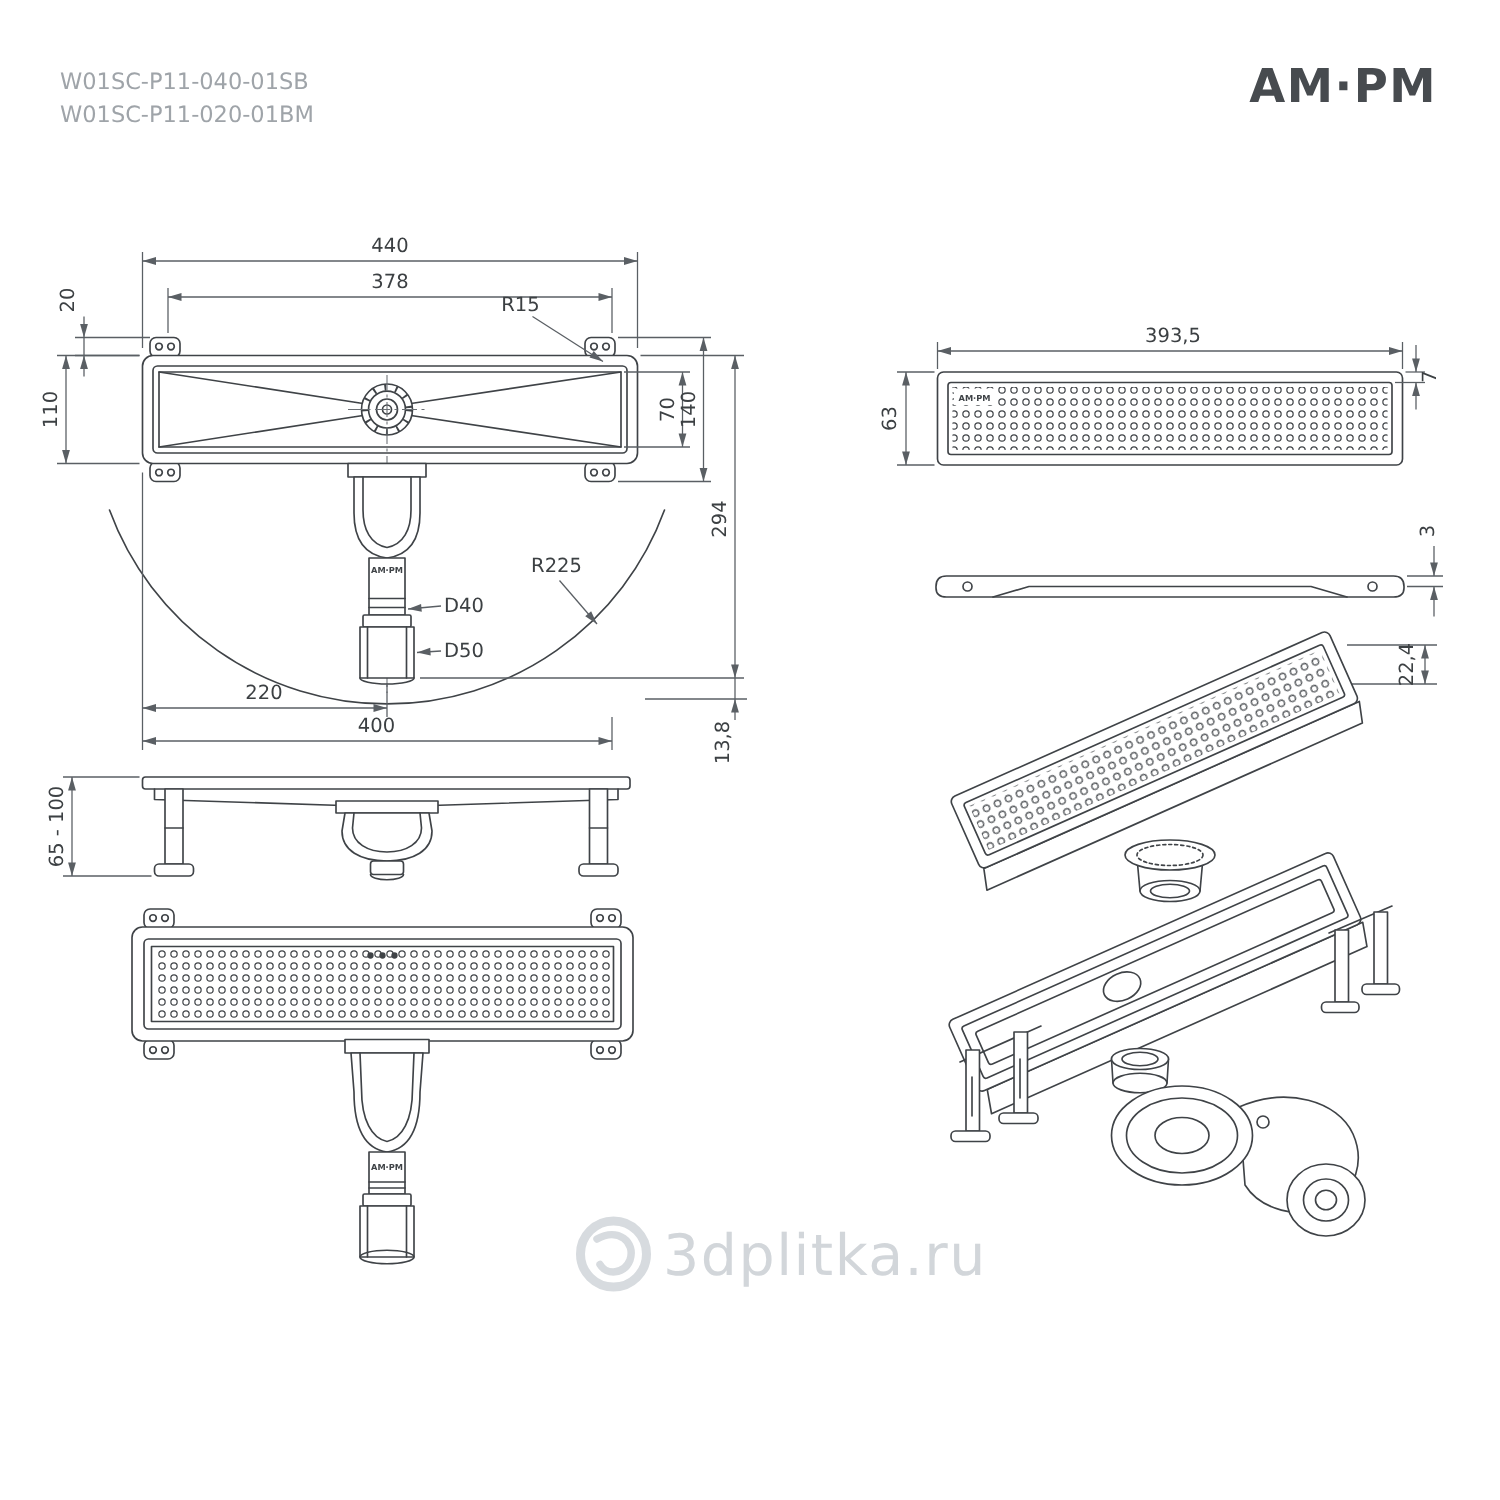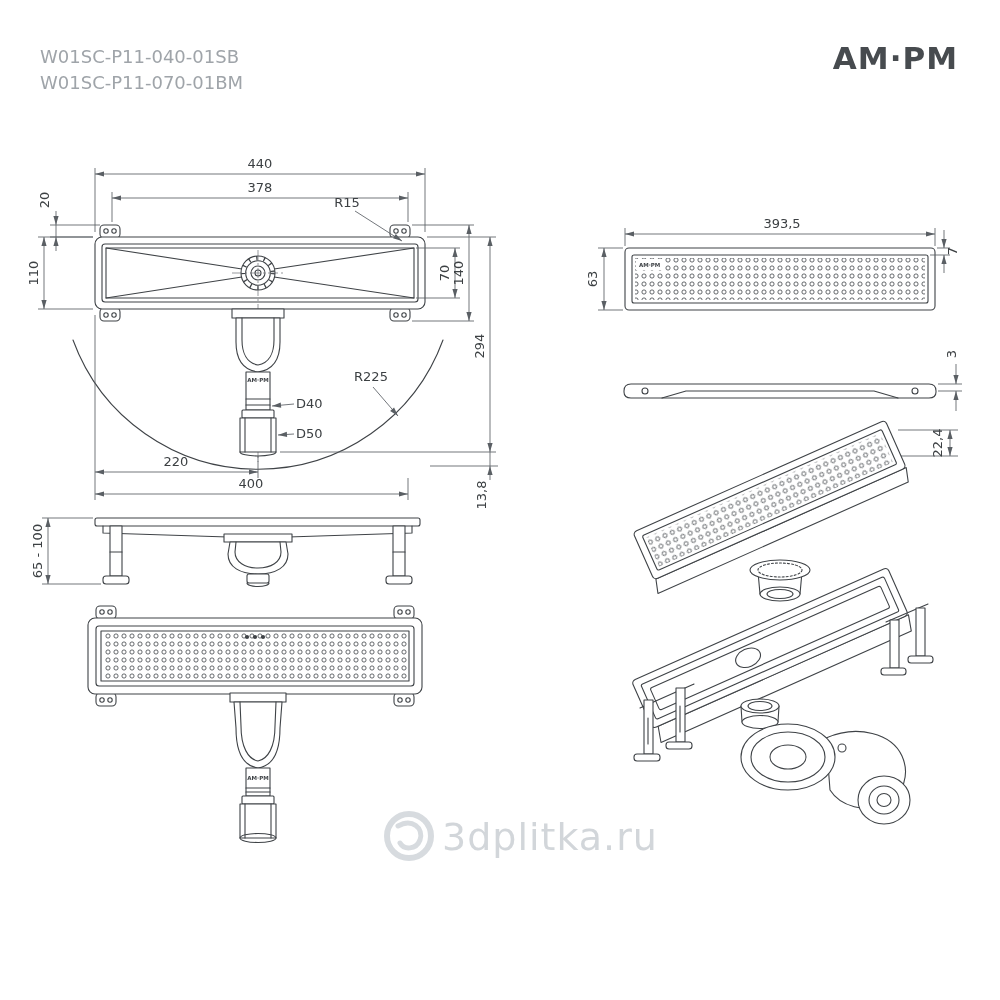--- a/index.html
+++ b/index.html
@@ -1,36 +1,36 @@
 <!DOCTYPE html>
 <html><head>
 <meta charset="utf-8">
 <style>
   html,body{margin:0;padding:0}
   body{width:1000px;height:1000px;background:#fff;font-family:"DejaVu Sans","Liberation Sans",sans-serif}
   .page{position:relative;width:1000px;height:1000px;overflow:hidden;background:#fff}
-  .codes{position:absolute;left:40px;top:44px;font-size:18px;line-height:1.45;color:#9fa4a9}
+  .codes{position:absolute;left:40px;top:44px;font-size:15px;line-height:1.45;color:#9fa4a9}
   .brand{position:absolute;right:42px;top:40px;font-size:31px;font-weight:bold;color:#474b4f;letter-spacing:1px}
   svg{position:absolute;left:0;top:0}
   .ln{fill:none;stroke:#3f4347;stroke-width:1.1;stroke-linejoin:round;stroke-linecap:round}
   .lnf{fill:#fff;stroke:#3f4347;stroke-width:1.1;stroke-linejoin:round}
   .dl{fill:none;stroke:#5a5f64;stroke-width:0.85}
   .cl{fill:none;stroke:#6a6f74;stroke-width:0.7;stroke-dasharray:10 3 2 3}
   .dim{font-size:13px;fill:#3c4043}
   .tiny{font-size:5.5px;fill:#3f4347;font-weight:bold}
   text{font-family:"DejaVu Sans","Liberation Sans",sans-serif}
 </style>
 </head>
 <body>
 
 <div class="page">
 
   <div class="codes">
     <div>W01SC-P11-040-01SB</div>
-    <div>W01SC-P11-070-01BM</div>
+    <div>W01SC-P11-020-01BM</div>
   </div>
   <div class="brand">AM·PM</div>
 
   <svg width="1000" height="1000" viewBox="0 0 1000 1000">
     <defs>
       <marker id="as" viewBox="0 0 10 6" markerWidth="10" markerHeight="6" refX="0.5" refY="3" orient="auto" markerUnits="userSpaceOnUse">
           <path d="M9.5,0.4 L0.5,3 L9.5,5.6 Z" fill="#5a5f64"></path>
         </marker>
       <marker id="ae" viewBox="0 0 10 6" markerWidth="10" markerHeight="6" refX="9.5" refY="3" orient="auto" markerUnits="userSpaceOnUse">
           <path d="M0.5,0.4 L9.5,3 L0.5,5.6 Z" fill="#5a5f64"></path>

